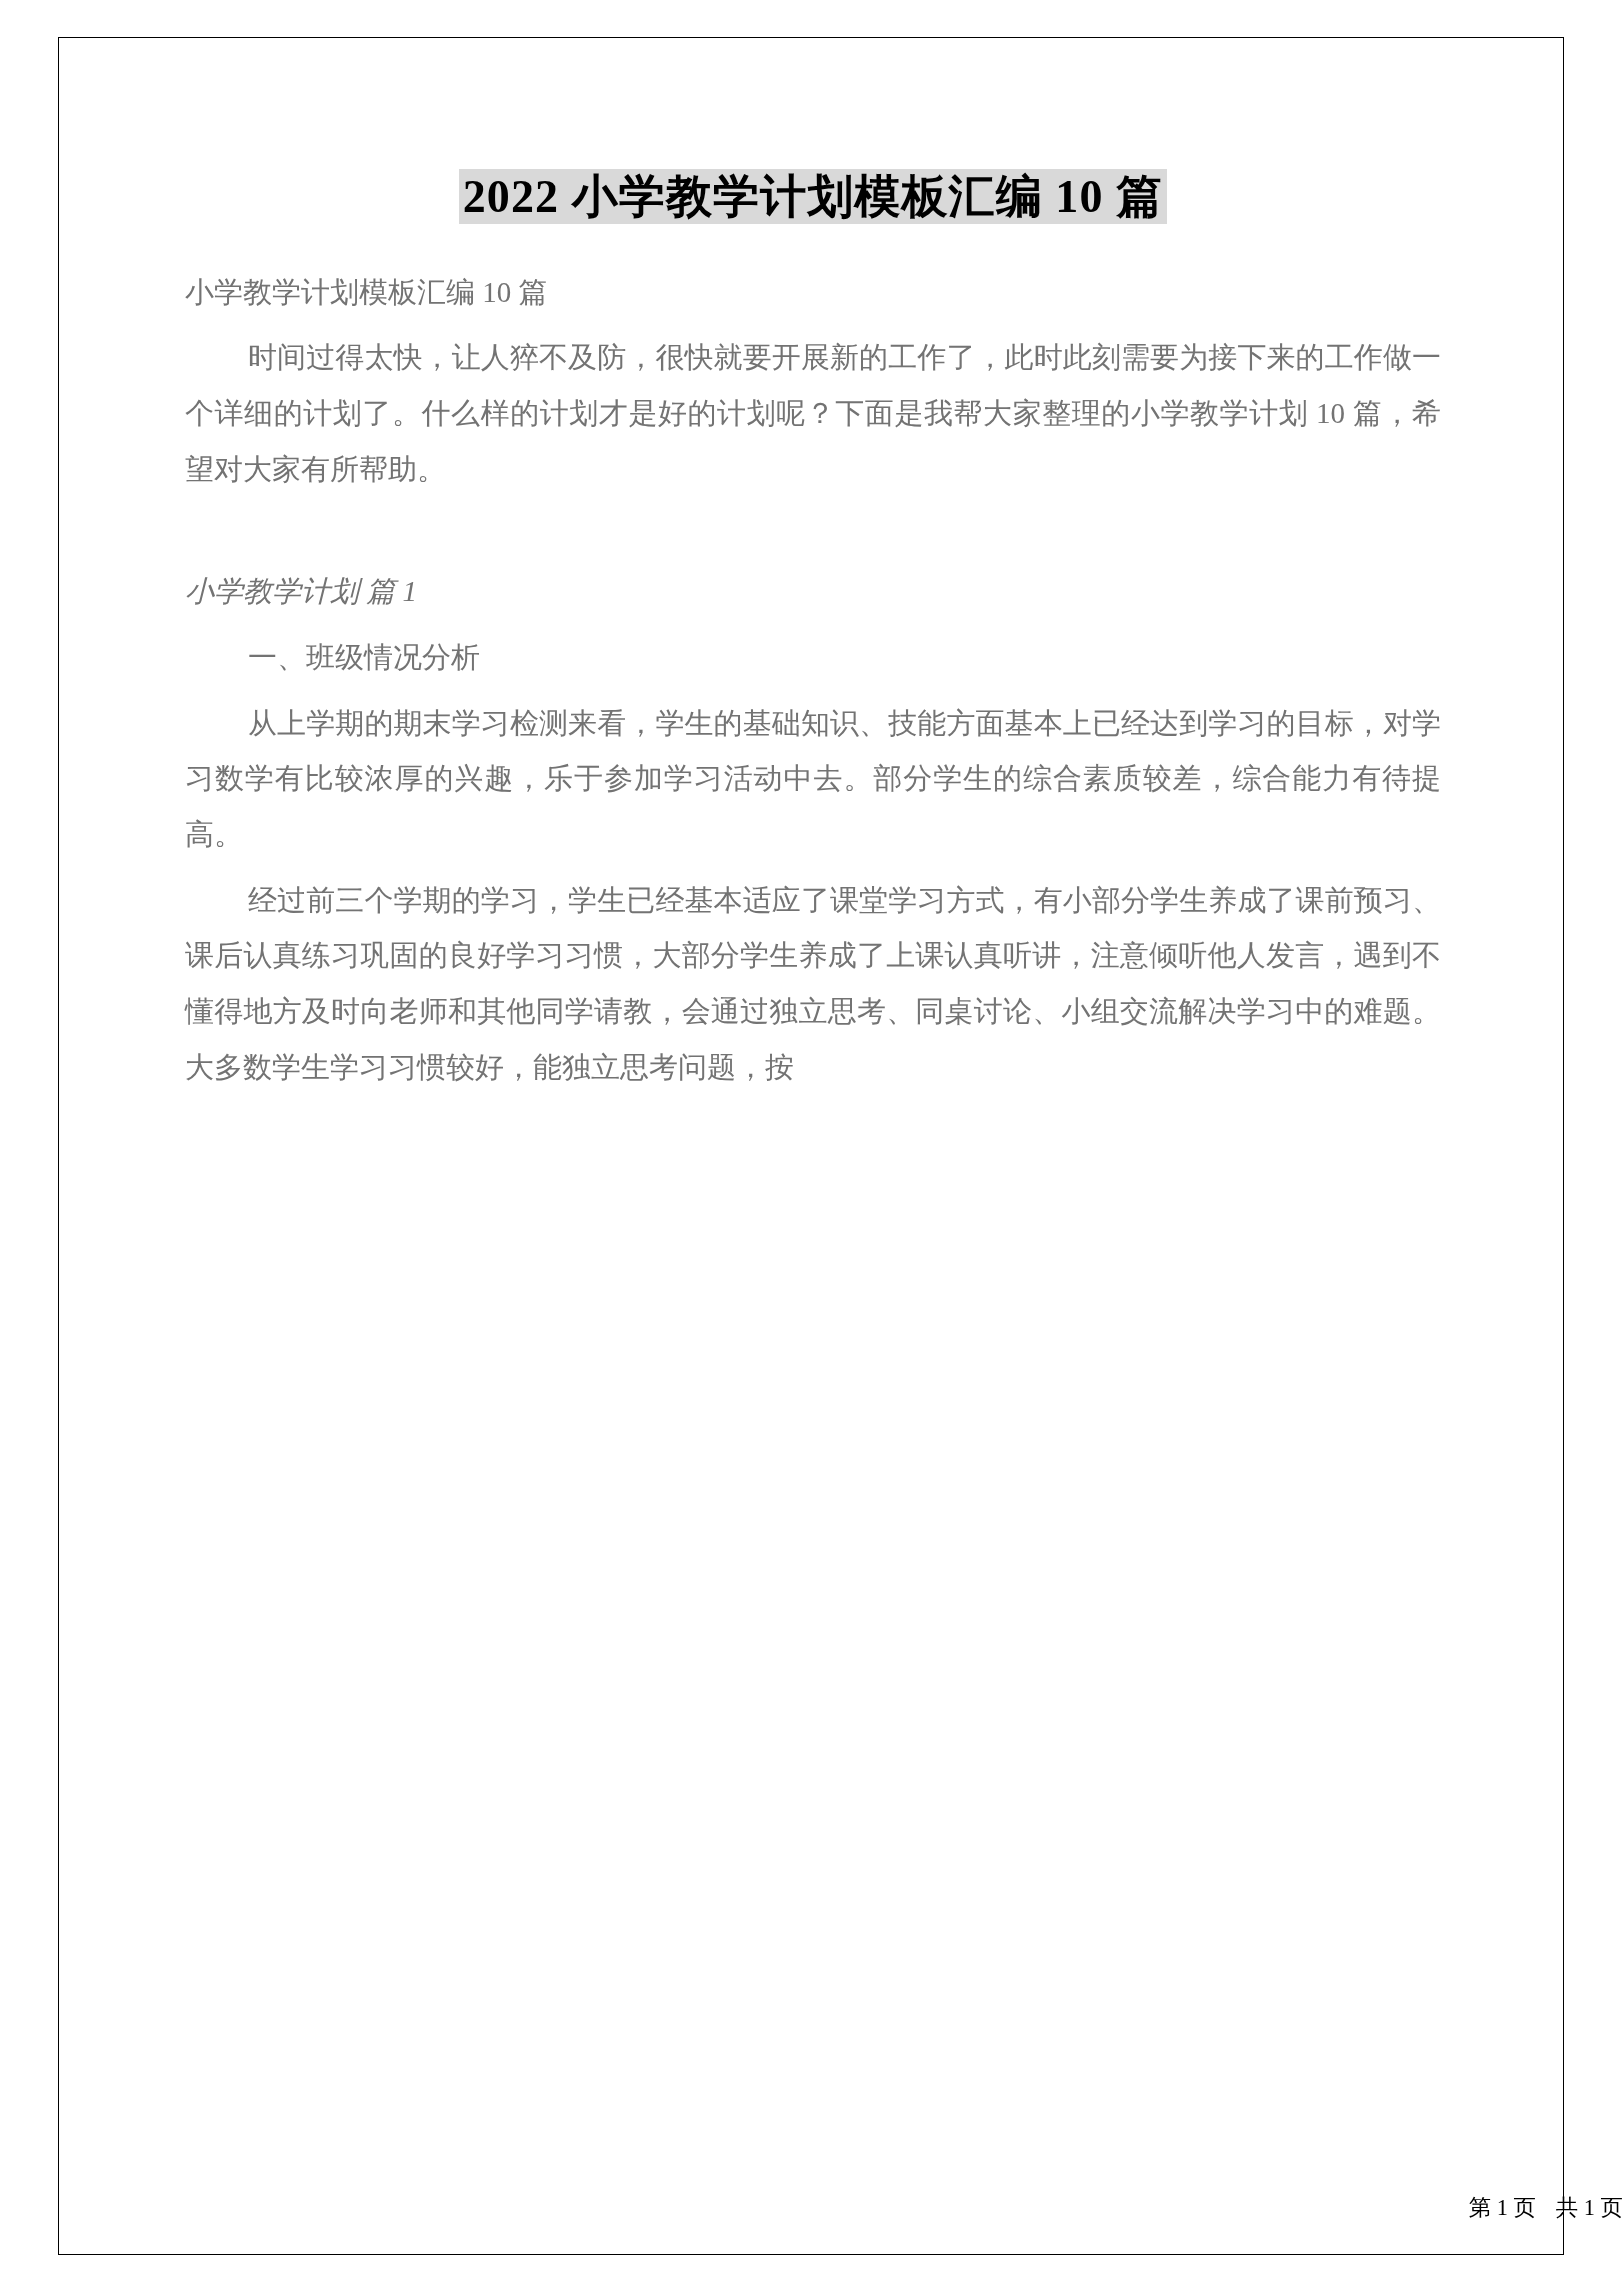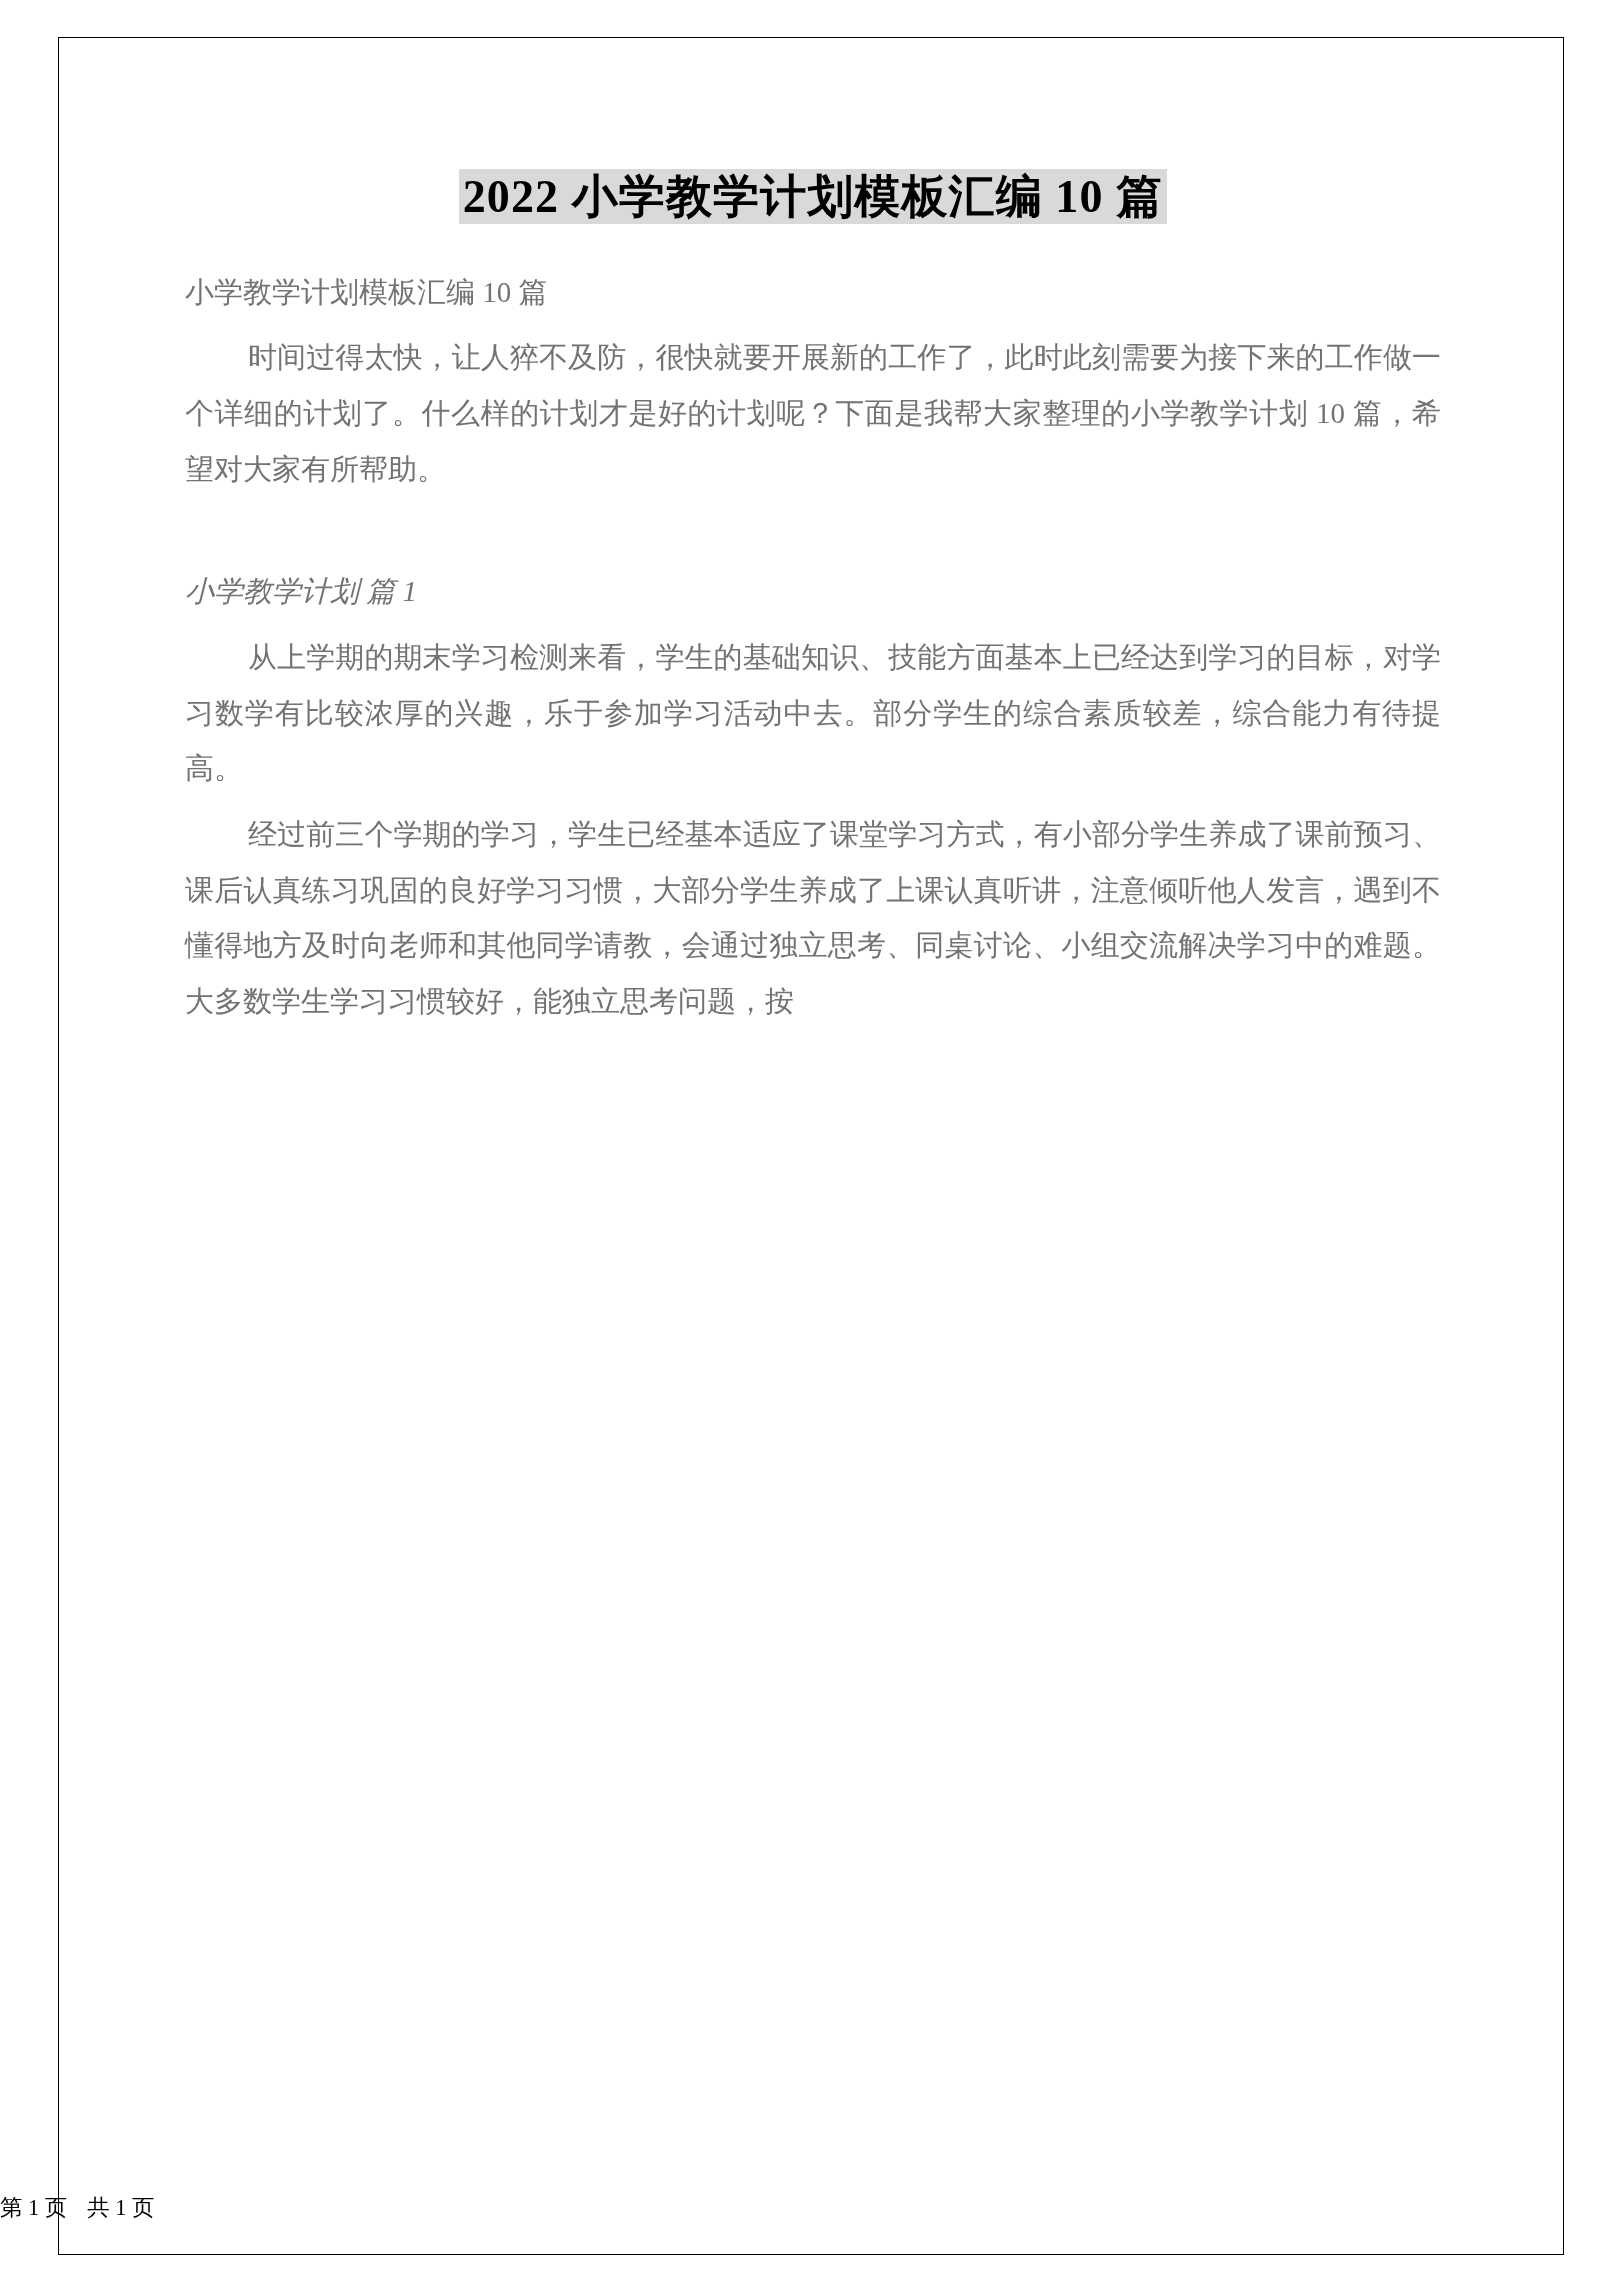--- a/index.html
+++ b/index.html
@@ -61,21 +61,21 @@
   }
   .para.spacer-above {
     margin-top: 67px;
     font-style: italic;
   }
   .footer {
     position: absolute;
     left: 0;
     right: 0;
     bottom: 72px;
-    text-align: left;
+    text-align: right;
     font-size: 22.4px;
     color: #000000;
     font-family: "Liberation Serif", "DejaVu Serif", serif;
   }
   .footer .sep {
     display: inline-block;
     width: 20px;
   }
 </style>
 </head>
@@ -87,20 +87,21 @@
   <div class="content">
 
     <h1 class="doc-title"><span class="hl">2022 小学教学计划模板汇编 10 篇</span></h1>
 
     <p class="para">小学教学计划模板汇编 10 篇</p>
 
     <p class="para indent">时间过得太快，让人猝不及防，很快就要开展新的工作了，此时此刻需要为接下来的工作做一个详细的计划了。什么样的计划才是好的计划呢？下面是我帮大家整理的小学教学计划 10 篇，希望对大家有所帮助。</p>
 
     <p class="para spacer-above">小学教学计划  篇 1</p>
 
+    <p class="para indent">一、班级情况分析</p>
 
     <p class="para indent">从上学期的期末学习检测来看，学生的基础知识、技能方面基本上已经达到学习的目标，对学习数学有比较浓厚的兴趣，乐于参加学习活动中去。部分学生的综合素质较差，综合能力有待提高。</p>
 
     <p class="para indent">经过前三个学期的学习，学生已经基本适应了课堂学习方式，有小部分学生养成了课前预习、课后认真练习巩固的良好学习习惯，大部分学生养成了上课认真听讲，注意倾听他人发言，遇到不懂得地方及时向老师和其他同学请教，会通过独立思考、同桌讨论、小组交流解决学习中的难题。大多数学生学习习惯较好，能独立思考问题，按</p>
 
   </div>
 
   <div class="footer">
     <span>第 1 页</span><span class="sep"></span><span>共 1 页</span>
   </div>

